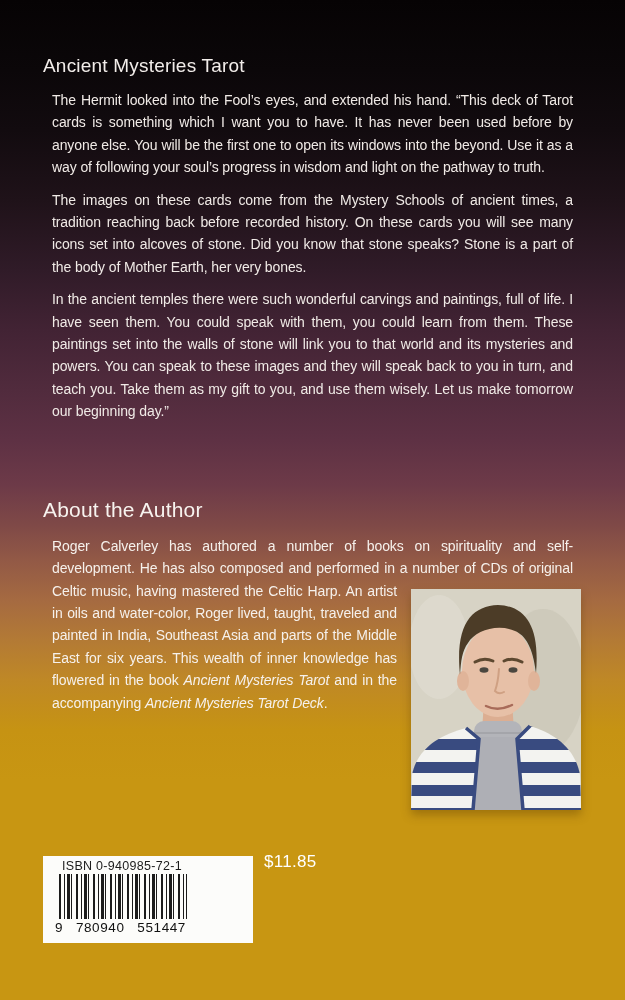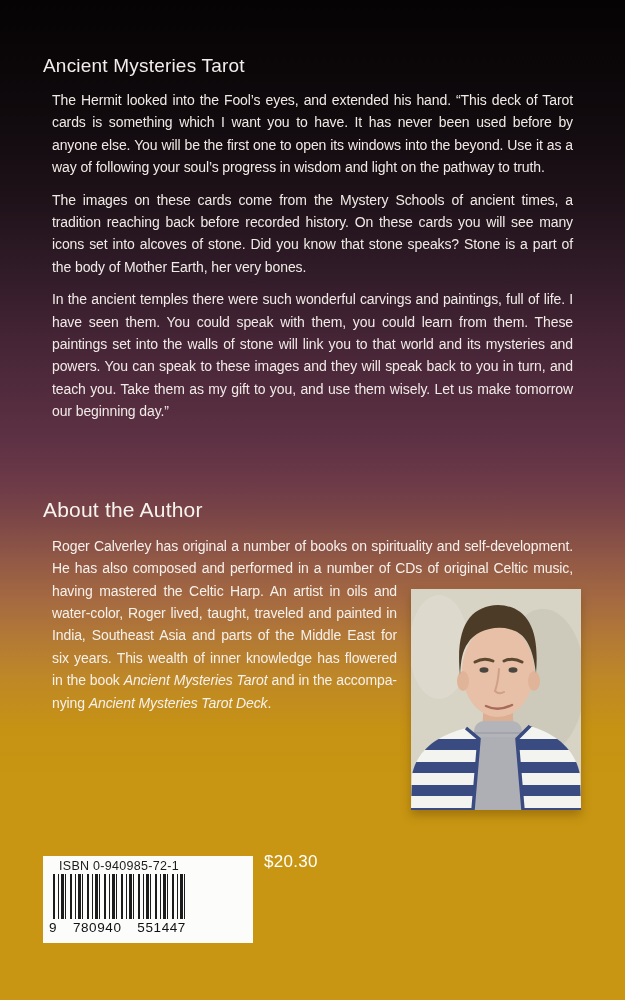--- a/index.html
+++ b/index.html
@@ -54,21 +54,21 @@
     margin:9px -8px 6px 14px;
     box-shadow:0 5px 9px rgba(80,50,0,.35);
   }
   .photo svg{display:block;}
   .barcode-box{
     position:absolute;left:43px;top:856px;
     width:210px;height:87px;
     background:#fcfcfa;
     display:flex;
   }
-  .ean{width:146px;padding:3px 0 0 6px;box-sizing:border-box;}
+  .ean{width:146px;padding:3px 0 0 12px;box-sizing:border-box;}
   .isbn-label{
     font-size:12.5px;color:#1c1c1c;
     text-align:center;letter-spacing:.3px;white-space:nowrap;
   }
   .ean-bars{
     height:45px;margin:1px 2px 0 4px;
     background:repeating-linear-gradient(90deg,
       #1b1b1b 0px,#1b1b1b 2px,
       #fcfcfa 2px,#fcfcfa 5px,
       #1b1b1b 5px,#1b1b1b 6px,
@@ -107,21 +107,21 @@
   <div class="content">
 
     <h1 class="title">Ancient Mysteries Tarot</h1>
 
     <p class="para">The Hermit looked into the Fool’s eyes, and extended his hand. “This deck of Tarot cards is something which I want you to have. It has never been used before by anyone else. You will be the first one to open its windows into the beyond. Use it as a way of following your soul’s progress in wisdom and light on the pathway to truth.</p>
     <p class="para">The images on these cards come from the Mystery Schools of ancient times, a tradition reaching back before recorded history. On these cards you will see many icons set into alcoves of stone. Did you know that stone speaks? Stone is a part of the body of Mother Earth, her very bones.</p>
     <p class="para">In the ancient temples there were such wonderful carvings and paintings, full of life. I have seen them. You could speak with them, you could learn from them. These paintings set into the walls of stone will link you to that world and its mysteries and powers. You can speak to these images and they will speak back to you in turn, and teach you. Take them as my gift to you, and use them wisely. Let us make tomorrow our beginning day.”</p>
 
     <h2 class="about">About the Author</h2>
 
-    <p class="para bio"><span>Roger Calverley has original a number of books on spirituality and self-development. He has also composed and performed in a number of CDs of </span><span class="photo">
+    <p class="para bio"><span>Roger Calverley has authored a number of books on spirituality and self-development. He has also composed and performed in a number of CDs of </span><span class="photo">
           <svg viewBox="0 0 170 221" width="170" height="221" xmlns="http://www.w3.org/2000/svg" role="img">
         <defs>
           <pattern id="st" width="24" height="23" patternUnits="userSpaceOnUse">
             <rect width="24" height="23" fill="#f3f3f0"></rect>
             <rect y="12" width="24" height="11" fill="#394b80"></rect>
           </pattern>
         </defs>
         <rect width="170" height="221" fill="#d7d3c5"></rect>
         <ellipse cx="132" cy="92" rx="42" ry="72" fill="#c7c3b2" opacity="0.55"></ellipse>
         <ellipse cx="28" cy="58" rx="30" ry="52" fill="#e1ded2" opacity="0.6"></ellipse>
@@ -152,14 +152,14 @@
       <div class="isbn-label">ISBN 0-940985-72-1</div>
       <div class="ean-bars"></div>
       <div class="ean-digits">
         <span>9</span>
         <span>780940</span>
         <span>551447</span>
       </div>
     </div>
   </div>
 
-  <div class="price">$20.30</div>
+  <div class="price">$11.85</div>
 </div>
 
 </body></html>

